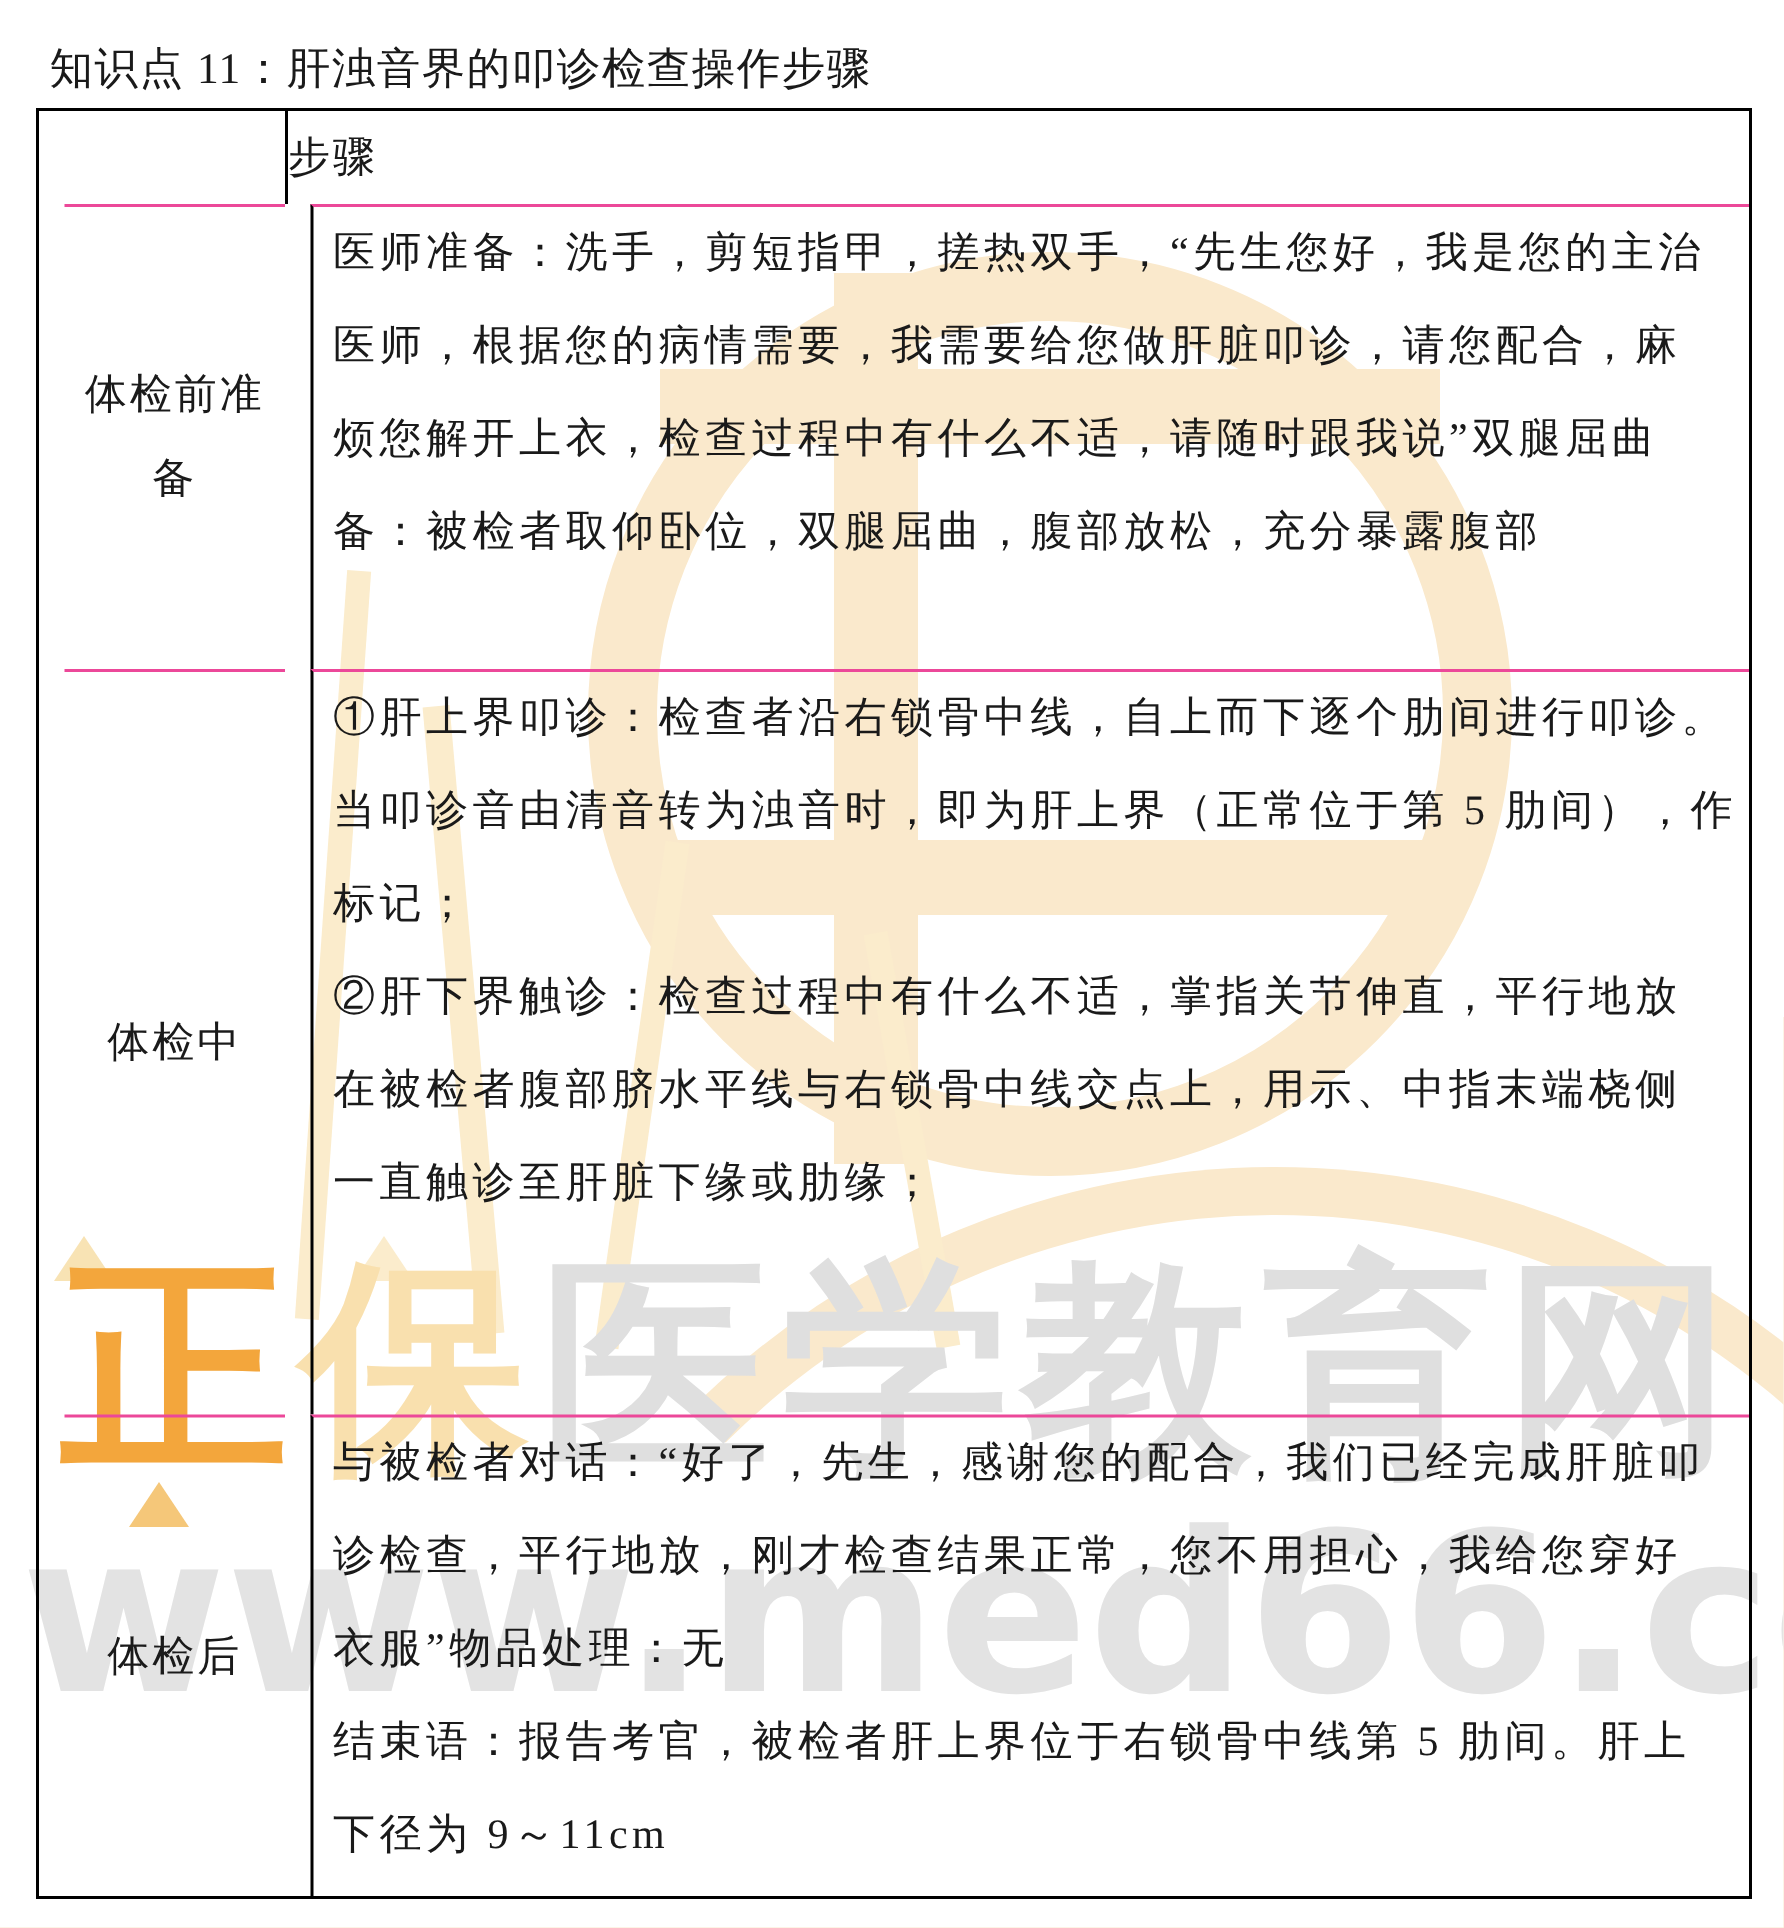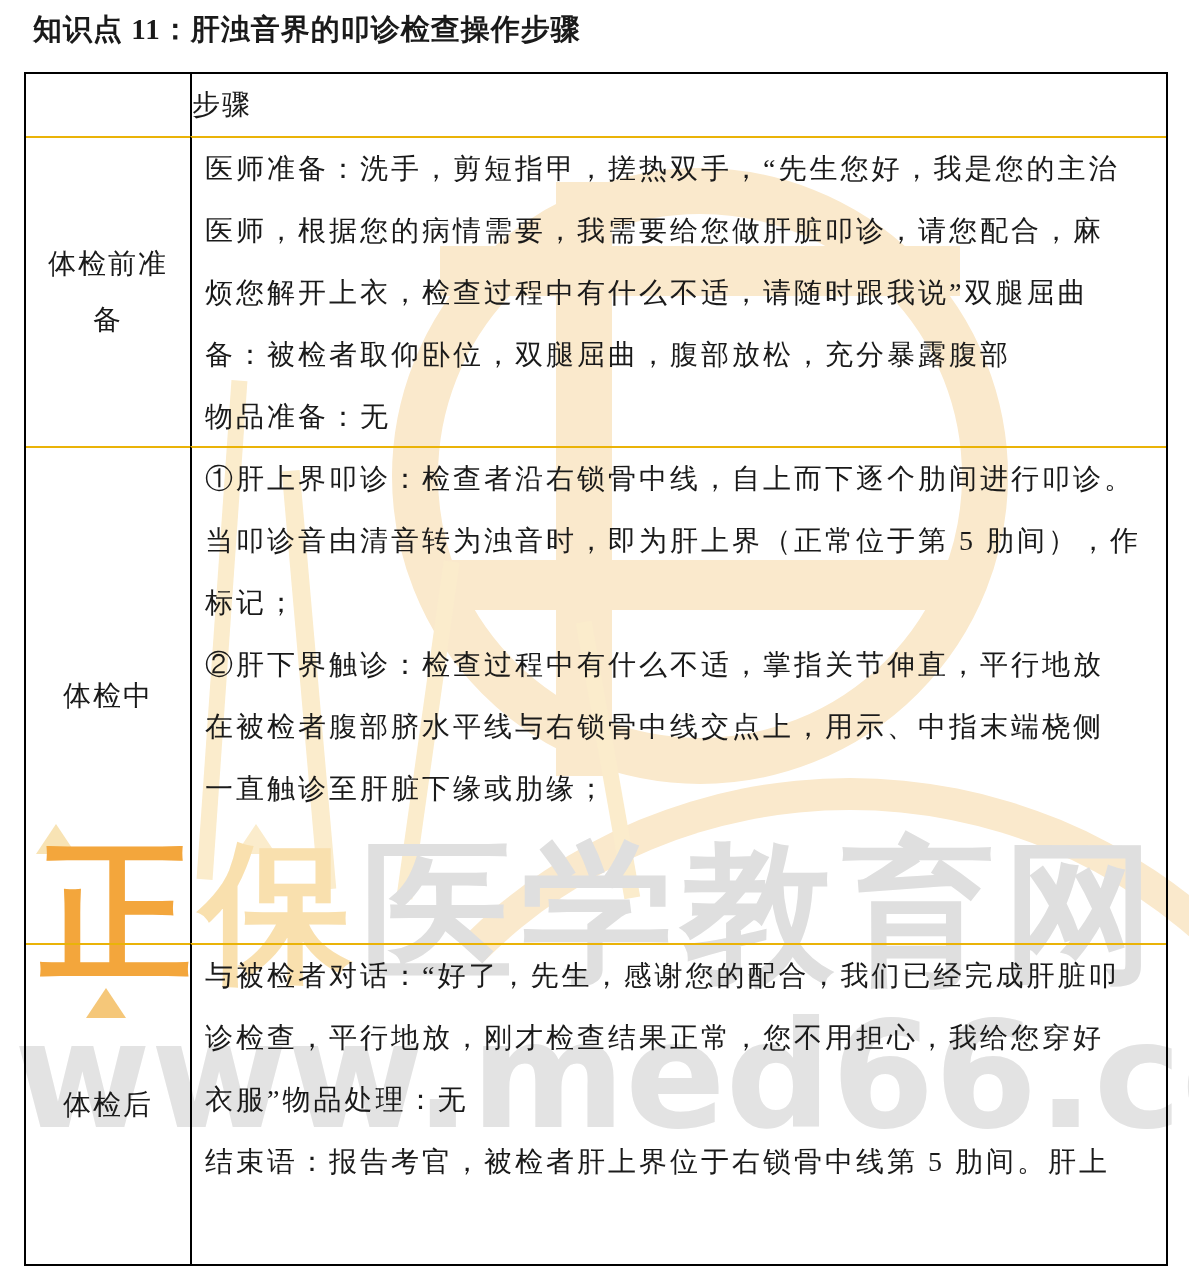--- a/index.html
+++ b/index.html
@@ -44,32 +44,32 @@
   }
   .wm-url{
     position:absolute;left:14px;top:992px;width:1175px;
     font-family:"DejaVu Sans","Liberation Sans",sans-serif;
     font-weight:bold;font-size:148px;line-height:168px;letter-spacing:0px;
     color:#e3e3e3;white-space:nowrap;
   }
   
   .content{position:relative;z-index:1;}
   .page-title{
-    position:absolute;left:33px;top:10px;margin:0;
-    font-size:29px;font-weight:bold;letter-spacing:1px;white-space:nowrap;
+    position:absolute;left:33px;top:26px;margin:0;
+    font-size:29px;font-weight:normal;letter-spacing:1px;white-space:nowrap;
   }
   .doc-table{
     position:absolute;left:24px;top:72px;width:1140px;
     display:grid;grid-template-columns:164px 1fr;
     grid-template-rows:62px 310px 497px 321px;
     border:2px solid #000;background:transparent;
   }
   .cell{box-sizing:border-box;}
   .col2{border-left:2px solid #000;}
-  .rline{border-top:2px solid #eab308;}
+  .rline{border-top:2px solid #ec4899;margin-left:17px;}
   .hdr{
     display:flex;align-items:center;justify-content:flex-start;
     font-size:28px;letter-spacing:2px;
   }
   .lbl{display:flex;align-items:center;justify-content:center;font-family:Liberation Serif, serif;}
   .lbl span{
     display:inline-block;width:124px;text-align:center;
     font-size:28px;line-height:56px;letter-spacing:2px;
   }
   .body-cell{padding:0 10px 0 13px;overflow:hidden;}
@@ -120,21 +120,20 @@
     </div>
 
     <div class="cell rline lbl">
       <span>体检前准备</span>
     </div>
     <div class="cell col2 rline body-cell">
       <div class="tline">医师准备：洗手，剪短指甲，搓热双手，“先生您好，我是您的主治</div>
       <div class="tline">医师，根据您的病情需要，我需要给您做肝脏叩诊，请您配合，麻</div>
       <div class="tline">烦您解开上衣，检查过程中有什么不适，请随时跟我说”双腿屈曲</div>
       <div class="tline">备：被检者取仰卧位，双腿屈曲，腹部放松，充分暴露腹部</div>
-      <div class="tline">物品准备：无</div>
     </div>
 
     <div class="cell rline lbl">
       <span>体检中</span>
     </div>
     <div class="cell col2 rline body-cell">
       <div class="tline">①肝上界叩诊：检查者沿右锁骨中线，自上而下逐个肋间进行叩诊。</div>
       <div class="tline">当叩诊音由清音转为浊音时，即为肝上界（正常位于第 5 肋间），作</div>
       <div class="tline">标记；</div>
       <div class="tline">②肝下界触诊：检查过程中有什么不适，掌指关节伸直，平行地放</div>
@@ -143,16 +142,17 @@
     </div>
 
     <div class="cell rline lbl">
       <span>体检后</span>
     </div>
     <div class="cell col2 rline body-cell">
       <div class="tline">与被检者对话：“好了，先生，感谢您的配合，我们已经完成肝脏叩</div>
       <div class="tline">诊检查，平行地放，刚才检查结果正常，您不用担心，我给您穿好</div>
       <div class="tline">衣服”物品处理：无</div>
       <div class="tline">结束语：报告考官，被检者肝上界位于右锁骨中线第 5 肋间。肝上</div>
+      <div class="tline">下径为 9～11cm</div>
     </div>
 
   </div>
 </div>
 
 </body></html>

